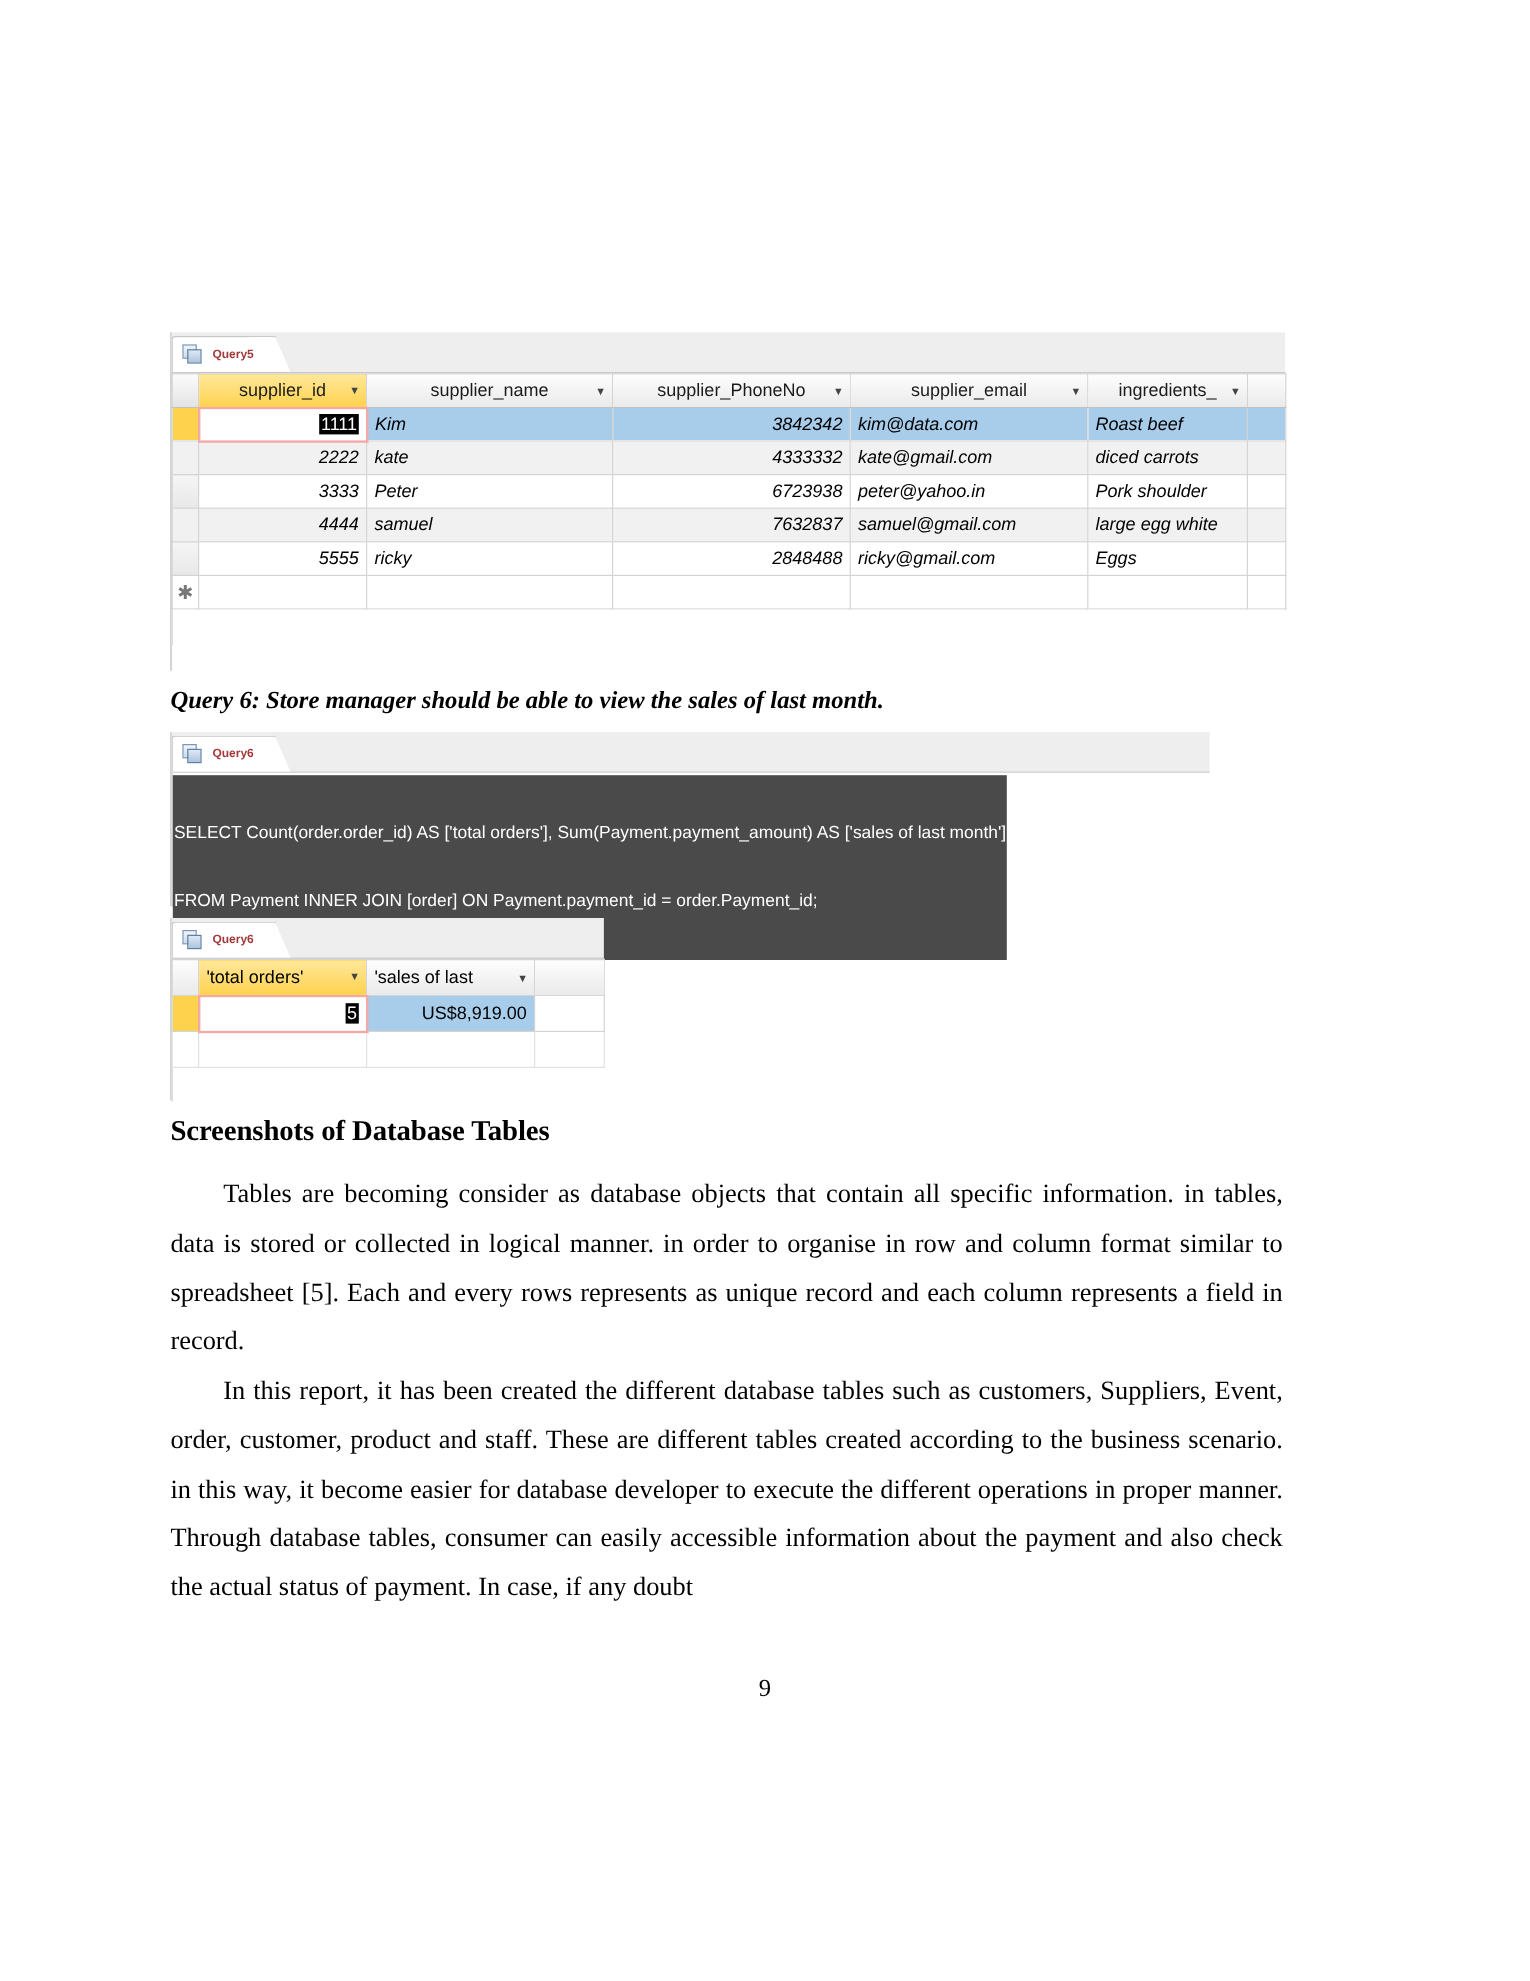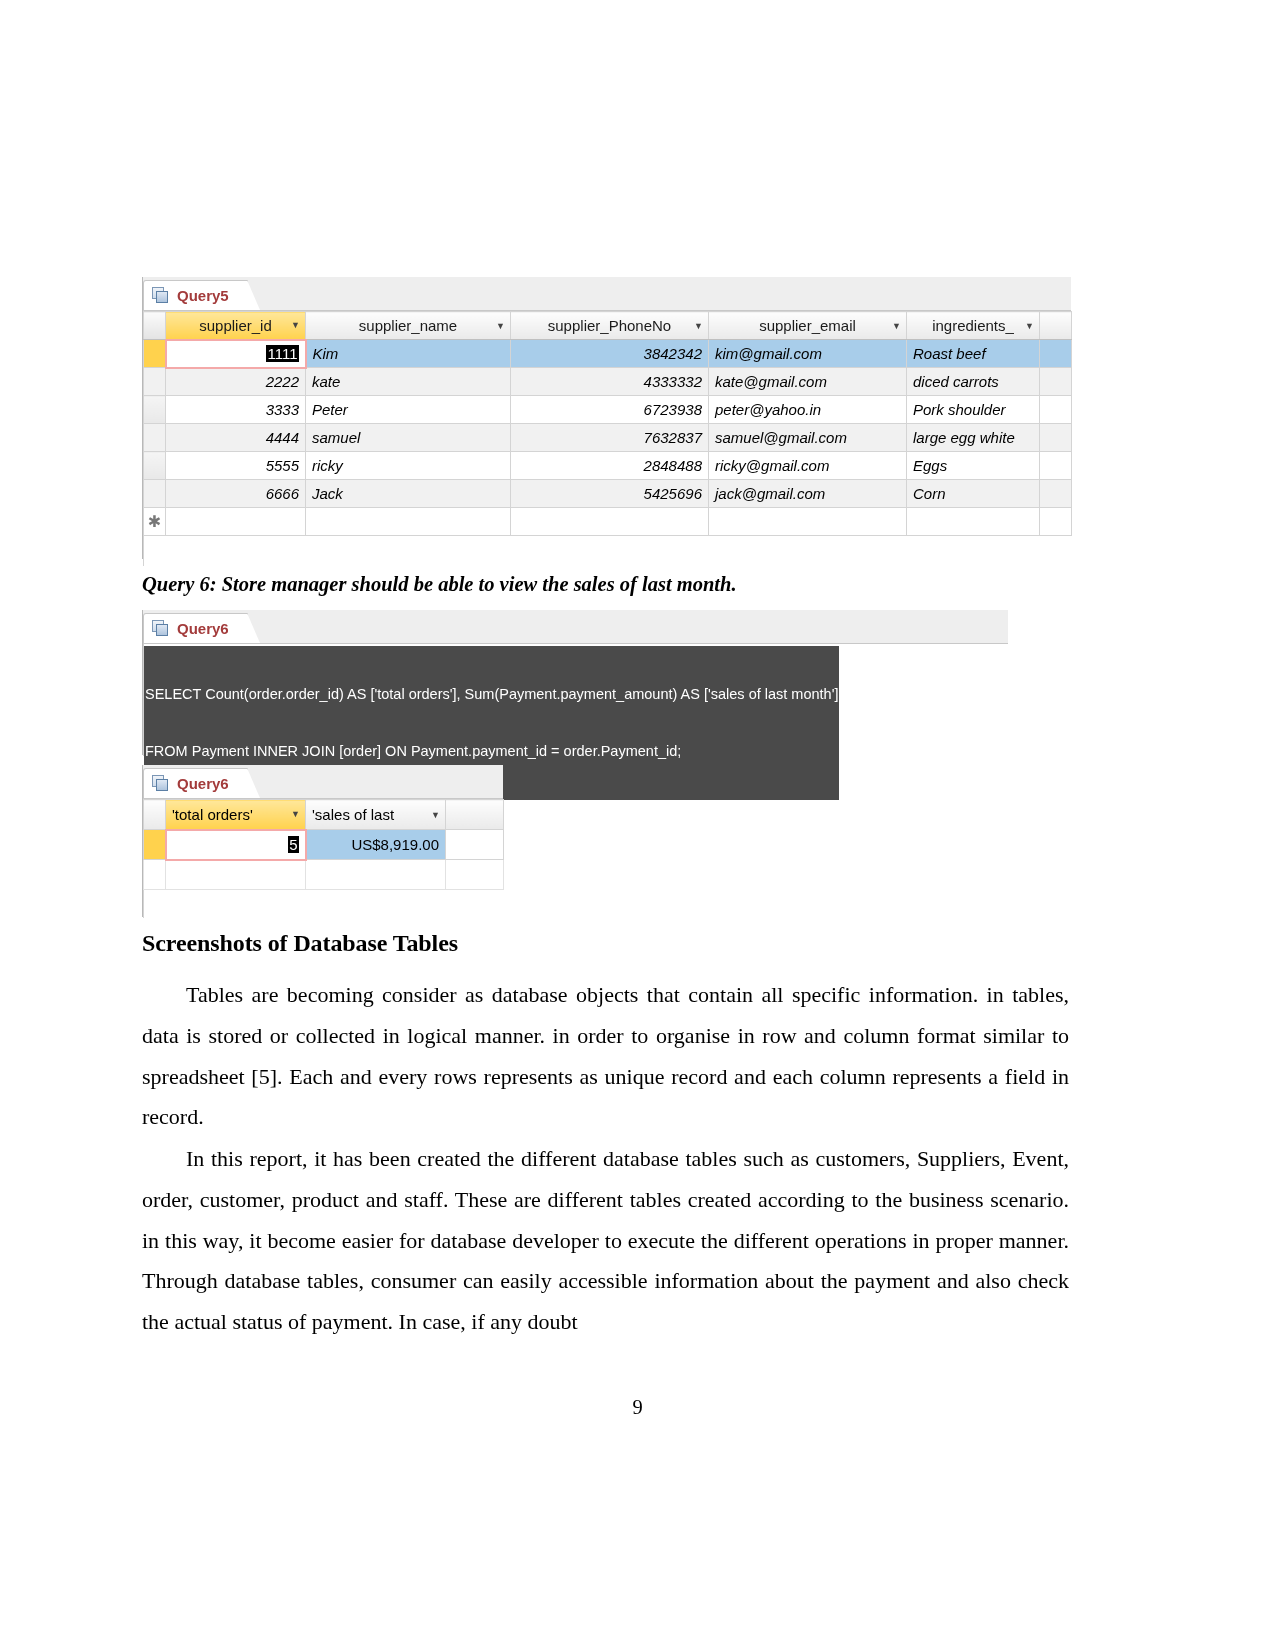--- a/index.html
+++ b/index.html
@@ -65,21 +65,21 @@
     position: absolute;
     right: -13px;
     top: -1px;
     width: 0;
     height: 0;
     border-style: solid;
     border-width: 0 13px 30px 0;
     border-color: transparent transparent #ffffff transparent;
   }
   .tab-label {
-    font-size: 15px;
+    font-size: 10px;
     font-weight: bold;
     color: #a33b3b;
     font-family: "Liberation Sans", sans-serif;
     white-space: nowrap;
   }
   .tab-icon {
     width: 18px;
     height: 17px;
     margin-right: 7px;
     flex: none;
@@ -359,21 +359,21 @@
         </tr>
       </thead>
       <tbody>
         <tr class="selrow">
           <td class="rowsel current"></td>
           <td class="editing">
             <span class="cellsel">1111</span>
           </td>
           <td class="txt">Kim</td>
           <td class="num">3842342</td>
-          <td class="txt">kim@gmail.com</td>
+          <td class="txt">kim@data.com</td>
           <td class="txt">Roast beef</td>
           <td class="ds-blank"></td>
         </tr>
         <tr class="alt">
           <td class="rowsel"></td>
           <td class="num">2222</td>
           <td class="txt">kate</td>
           <td class="num">4333332</td>
           <td class="txt">kate@gmail.com</td>
           <td class="txt">diced carrots</td>
@@ -397,29 +397,20 @@
           <td class="txt">large egg white</td>
           <td class="ds-blank"></td>
         </tr>
         <tr>
           <td class="rowsel"></td>
           <td class="num">5555</td>
           <td class="txt">ricky</td>
           <td class="num">2848488</td>
           <td class="txt">ricky@gmail.com</td>
           <td class="txt">Eggs</td>
-          <td class="ds-blank"></td>
-        </tr>
-        <tr class="alt">
-          <td class="rowsel"></td>
-          <td class="num">6666</td>
-          <td class="txt">Jack</td>
-          <td class="num">5425696</td>
-          <td class="txt">jack@gmail.com</td>
-          <td class="txt">Corn</td>
           <td class="ds-blank"></td>
         </tr>
         <tr class="newrow">
           <td class="rowsel star">✱</td>
           <td></td>
           <td></td>
           <td></td>
           <td></td>
           <td></td>
           <td class="ds-blank"></td>

